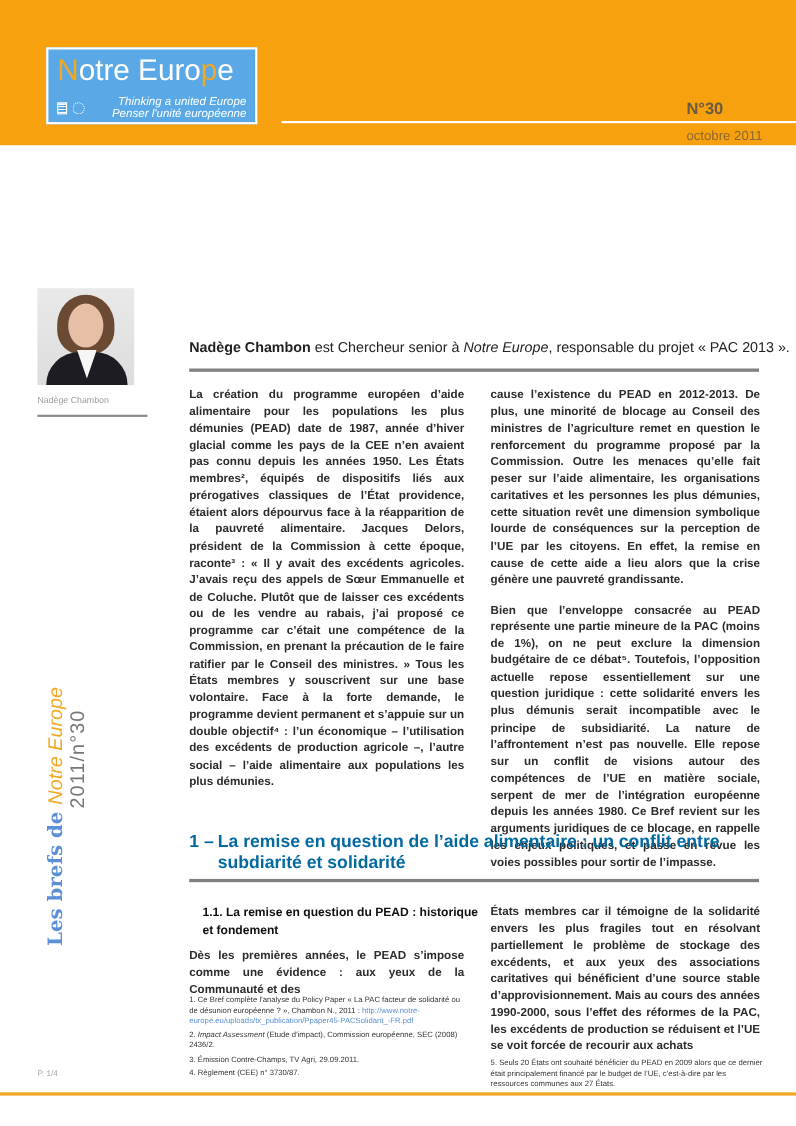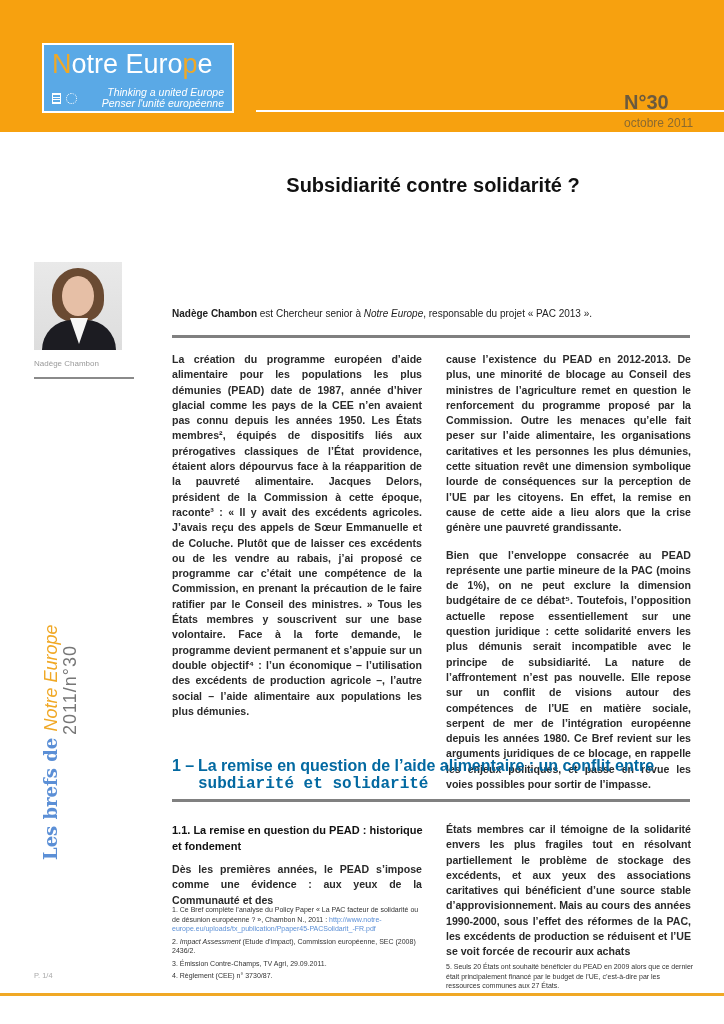--- a/index.html
+++ b/index.html
@@ -10,50 +10,50 @@
               border: 2px solid #ffffff; box-sizing: border-box; }
   .logo-title { position: absolute; left: 8px; top: 4px; font-size: 27px; color: #fff; letter-spacing: 0px; white-space: nowrap; }
   .logo-title .acc { color: #f0a825; }
   .logo-tag { position: absolute; right: 8px; top: 42px; font-size: 10.5px; line-height: 11px; color: #fff; font-style: italic; text-align: right; white-space: nowrap; }
   .logo-icons { position: absolute; left: 8px; top: 48px; display: flex; gap: 5px; align-items: center; }
   .icon-doc { width: 9px; height: 11px; background: repeating-linear-gradient(#fff 0 1px, #5aa9e6 1px 2.5px); border: 1px solid #fff; box-sizing: border-box; }
   .icon-stars { width: 11px; height: 11px; border-radius: 50%; border: 1px dotted #fff; box-sizing: border-box; }
   .brand { position: absolute; left: 256px; top: 30px; font-family: "DejaVu Serif", serif; font-weight: bold;
            font-size: 82px; line-height: 84px; color: #ffffff; letter-spacing: -1px; white-space: nowrap; }
   .banner-rule { position: absolute; left: 256px; top: 110px; width: 468px; height: 2px; background: #ffffff; }
-  .issue-no { position: absolute; left: 624px; top: 91px; font-size: 20px; font-weight: bold; color: #6b5a3e; }
+  .issue-no { position: absolute; left: 624px; top: 91px; font-size: 15px; font-weight: bold; color: #6b5a3e; }
   .issue-date { position: absolute; left: 624px; top: 116px; font-size: 12px; color: #8a6a30; }
 
   .title-block { position: absolute; left: 160px; top: 172px; width: 546px; text-align: center; color: #111; }
   .title-main { font-size: 20px; font-weight: bold; line-height: 26px; }
   .title-sub { font-size: 16px; font-weight: bold; line-height: 24px; margin-top: 2px; }
   sup { font-size: 0.6em; line-height: 0; }
 
   .photo { position: absolute; left: 34px; top: 262px; width: 88px; height: 88px; background: linear-gradient(#e9e9e9, #ddd); overflow: hidden; }
   .photo .hair { position: absolute; left: 18px; top: 6px; width: 52px; height: 54px; border-radius: 50% 50% 40% 40%; background: #6a4a32; }
   .photo .face { position: absolute; left: 28px; top: 14px; width: 32px; height: 40px; border-radius: 50%; background: #e6bfa6; }
   .photo .body { position: absolute; left: 8px; top: 58px; width: 74px; height: 40px; border-radius: 30px 30px 0 0; background: #1c1c22; }
   .photo .collar { position: absolute; left: 36px; top: 56px; width: 18px; height: 26px; background: #f6f6f6; clip-path: polygon(0 0,100% 0,50% 100%); }
   .photo-caption { position: absolute; left: 34px; top: 359px; font-size: 8px; color: #9a9a9a; }
   .side-rule { position: absolute; left: 34px; top: 377px; width: 100px; height: 2px; background: #8a8a8a; }
 
-  .author-line { position: absolute; left: 172px; top: 308px; font-size: 10px; color: #222; white-space: nowrap; }
+  .author-line { position: absolute; left: 172px; top: 308px; font-size: 13px; color: #222; white-space: nowrap; }
   .rule-thick { position: absolute; height: 3px; background: #808080; }
 
   .col { position: absolute; font-size: 10.6px; line-height: 15.3px; text-align: justify; color: #2b2b2b; font-weight: bold; }
   .col p { margin: 0 0 12px 0; }
   .vertical-label { position: absolute; left: 40px; top: 860px; transform: rotate(-90deg); transform-origin: left top; white-space: nowrap; }
   .vl-a { font-family: "DejaVu Serif", serif; font-weight: bold; color: #5b8fd6; font-size: 18px; }
   .vl-b { font-style: italic; color: #f0a825; font-size: 18px; }
   .vl-num { position: absolute; left: 60px; top: 758px; transform: rotate(-90deg); transform-origin: left top; white-space: nowrap; font-size: 18px; color: #777; letter-spacing: 1px; }
 
   .section-title { position: absolute; left: 172px; top: 756px; width: 530px; font-size: 16px; font-weight: bold; line-height: 19px; color: #0369a1; }
   .section-title .num { display: inline-block; width: 26px; }
-  .section-title .l2 { padding-left: 26px; display: block; font-family: Liberation Mono, monospace; }
-  .sub-title { position: absolute; left: 172px; top: 822px; width: 256px; font-size: 11px; font-weight: bold; line-height: 16px; color: #111; }
+  .section-title .l2 { padding-left: 26px; display: block; }
+  .sub-title { position: absolute; left: 184px; top: 822px; width: 256px; font-size: 11px; font-weight: bold; line-height: 16px; color: #111; }
 
   .footnotes { position: absolute; font-size: 7px; line-height: 9.5px; color: #333; }
   .footnotes div { margin-bottom: 3px; }
   .footnotes .link { color: #5b8fd6; }
   .bottom-rule { position: absolute; left: 0; top: 993px; width: 724px; height: 3px; background: #f0a825; }
   .page-no { position: absolute; left: 34px; top: 971px; font-size: 7.5px; color: #aaa; }
 </style>
 </head>
 <body>
 
@@ -68,21 +68,20 @@
       <div>Thinking a united Europe</div>
       <div>Penser l'unité européenne</div>
     </div>
   </div>
   <div class="banner-rule"></div>
   <div class="issue-no">N°30</div>
   <div class="issue-date">octobre 2011</div>
 </div>
 
 <div class="title-block">
-  <div class="title-main">Subsidiarité contre solidarité ?</div>
 </div>
 
 <div class="photo">
   <div class="hair"></div>
   <div class="body"></div>
   <div class="collar"></div>
   <div class="face"></div>
 </div>
 <div class="photo-caption">Nadège Chambon</div>
 <div class="side-rule"></div>

